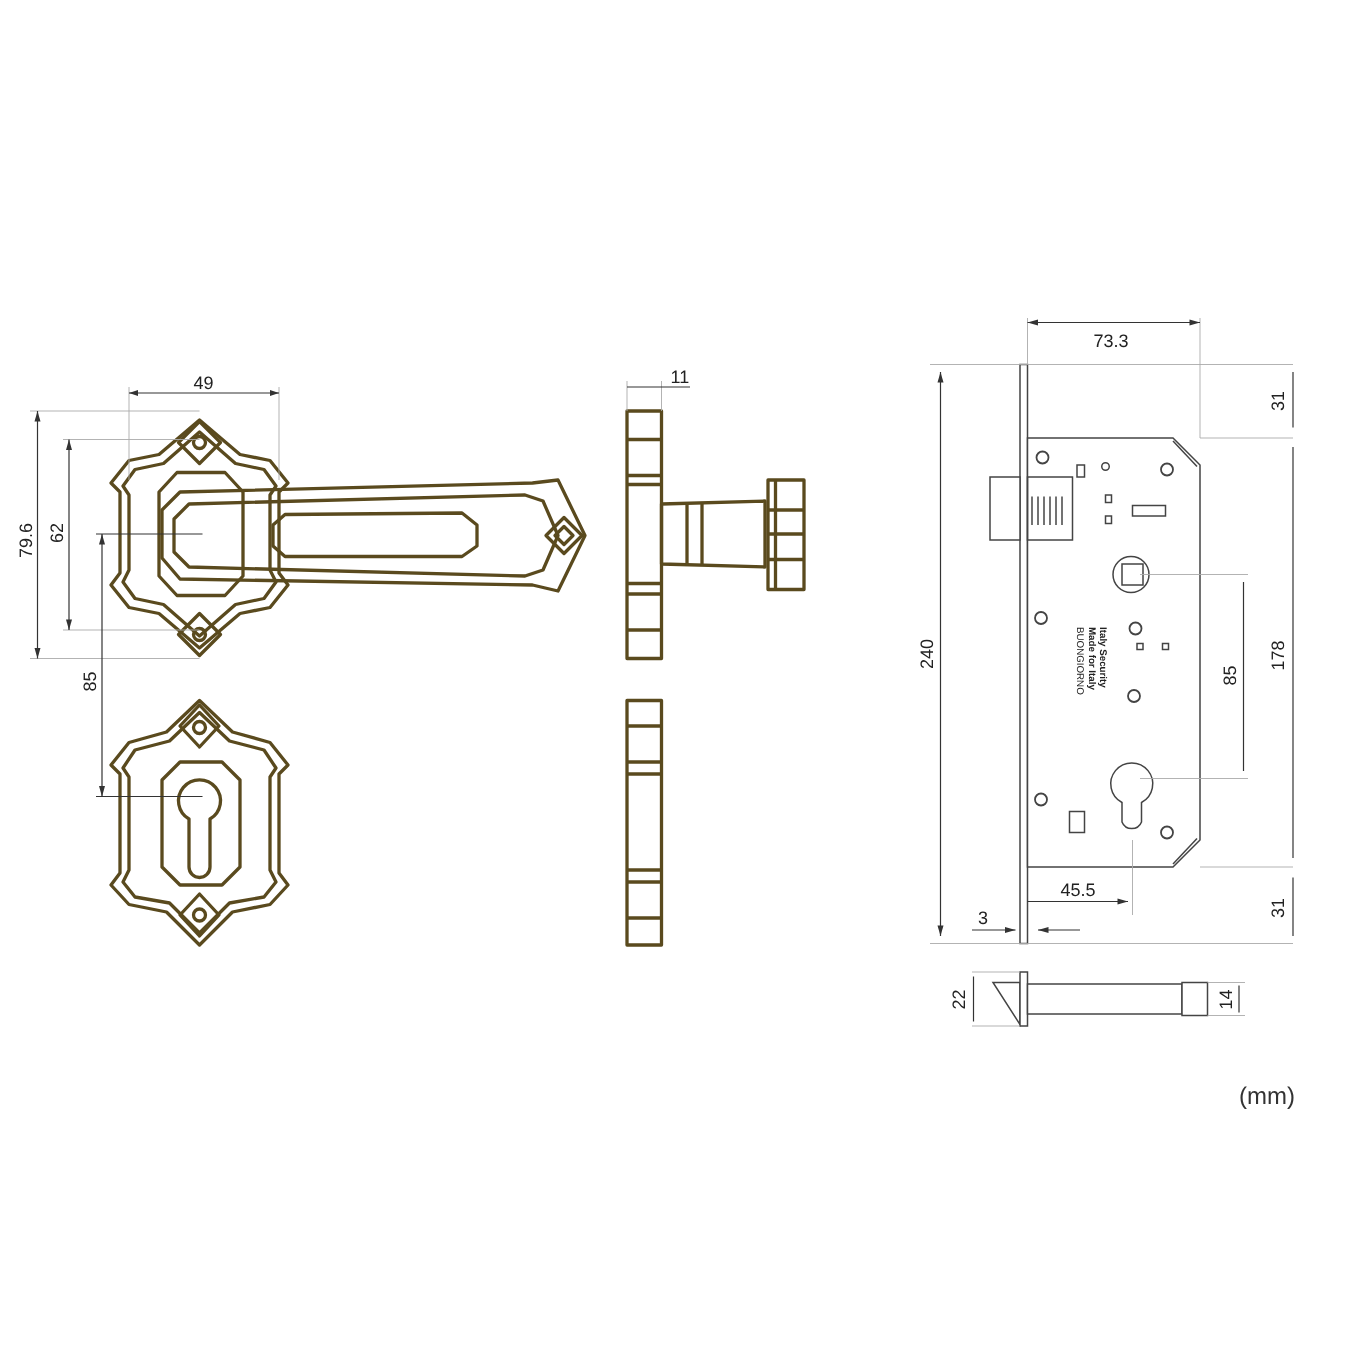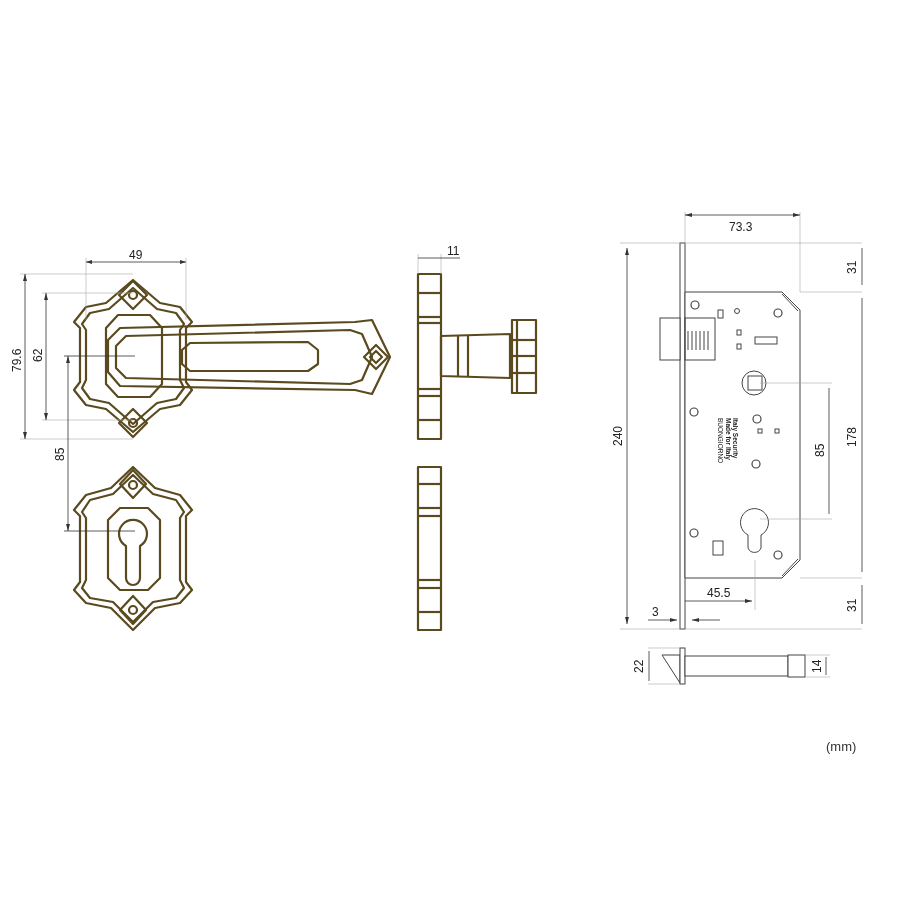--- a/index.html
+++ b/index.html
@@ -1,19 +1,19 @@
 <!DOCTYPE html>
 <html><head>
   <meta charset="utf-8">
   <style>
     html, body { margin:0; padding:0; background:#ffffff; }
     body { width:900px; height:900px; position:relative; overflow:hidden; font-family:"Liberation Sans", sans-serif; }
     svg { position:absolute; left:0; top:0; }
     .dim-text { font-family:"Liberation Sans", sans-serif; font-size:12px; fill:#222; }
-    .unit { position:absolute; left:826px; top:723px; font-size:13px; color:#333; font-family:"Liberation Sans", sans-serif;margin-top:16px; }
+    .unit { position:absolute; left:826px; top:723px; font-size:16px; color:#333; font-family:"Liberation Sans", sans-serif; }
     .brass { fill:none; stroke:#5a4a1e; stroke-width:2.2; stroke-linejoin:round; }
     .dl { stroke:#333; stroke-width:0.8; fill:none; }
     .ext { stroke:#aaa; stroke-width:0.6; fill:none; }
     .lk { stroke:#444; stroke-width:1; fill:none; }
     .lk-fill { fill:#fff; stroke:#444; stroke-width:1; }
   </style>
 </head>
 <body>
 
 <svg width="900" height="900" viewBox="0 0 900 900">

